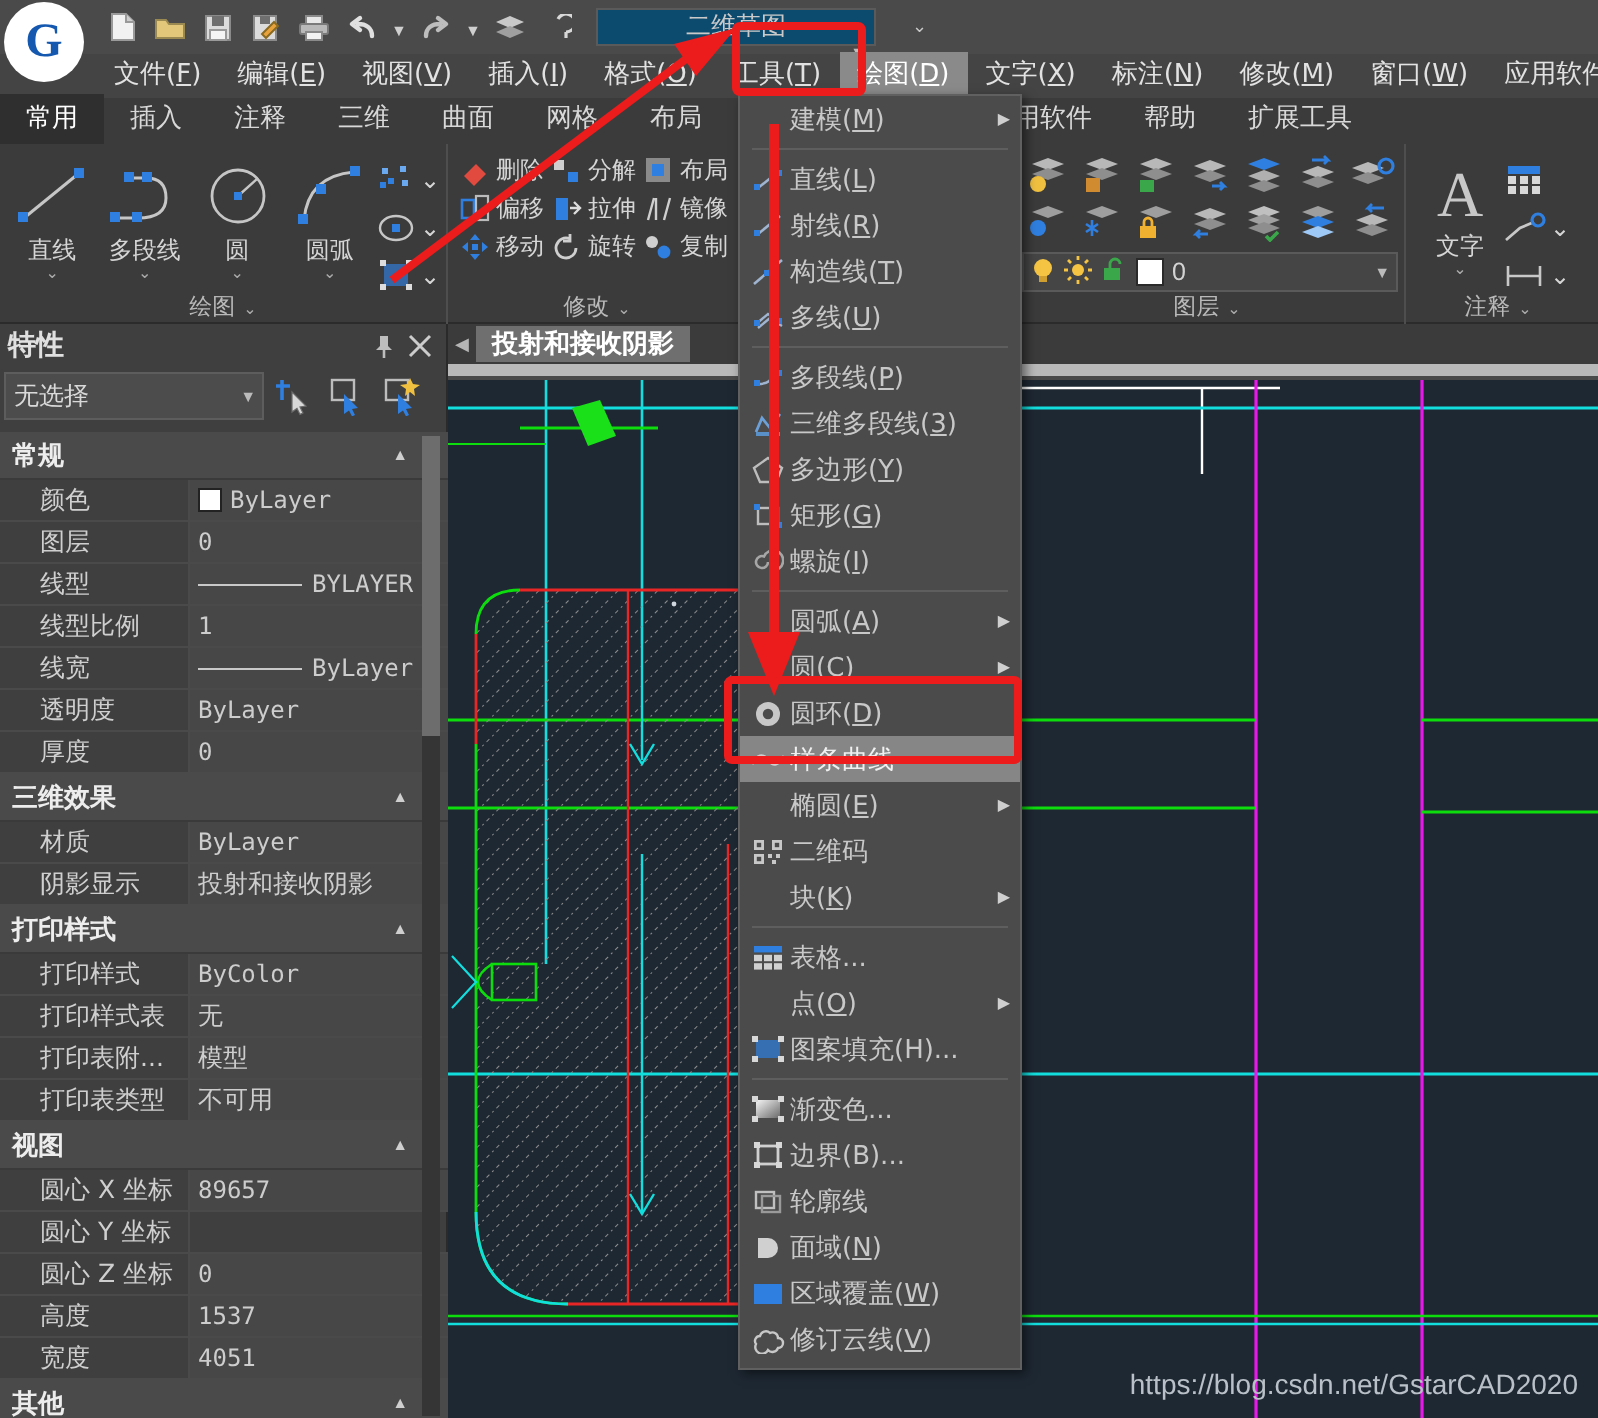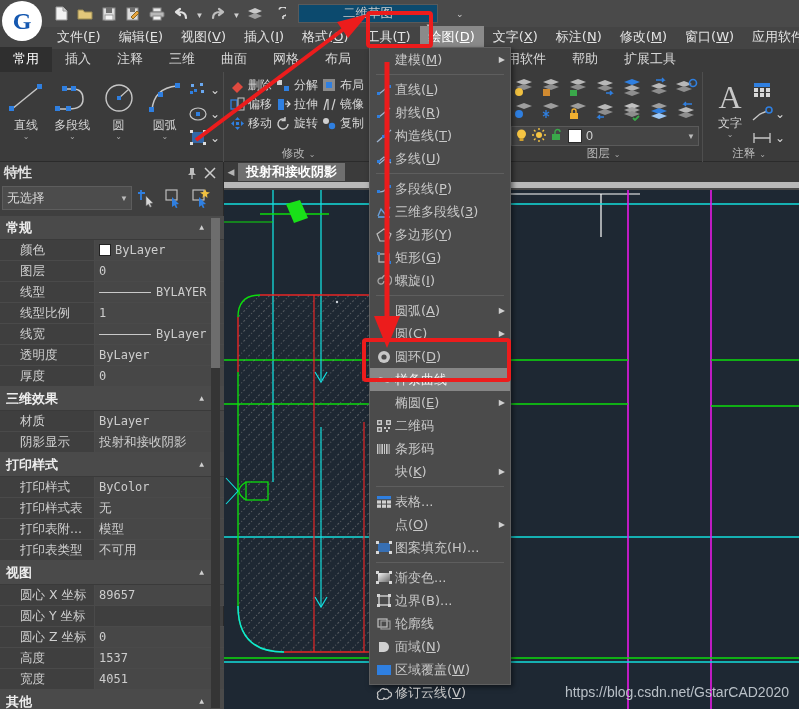--- a/index.html
+++ b/index.html
@@ -91,21 +91,21 @@
     width:130px; height:24px; background:#4c4c4c; border:1px solid #5d5d5d;
     display:flex; align-items:center; padding-left:4px; color:#d9d9d9; font-size:12.5px;
   }
   #selbox .cv{margin-left:auto;margin-right:3px;font-size:8px;color:#bbb;}
   .selicon{width:24px;height:24px;display:flex;align-items:center;justify-content:center;}
   #proplist{ position:absolute; top:54px; left:0; width:224px; height:493px; overflow:hidden;}
   .grp{
     height:24px; background:#4a4a4a; display:flex; align-items:center;
     padding-left:6px; color:#ededed; font-weight:bold; font-size:13px;
     border-bottom:1px solid #3a3a3a;
-    font-family:Liberation Mono, monospace;
+    font-family:Liberation Sans, sans-serif;
   }
   .grp .tri{ margin-left:auto; margin-right:20px; font-size:8px; color:#cfcfcf;}
   .prow{ height:21px; display:flex; border-bottom:1px solid #4a4a4a;}
   .pk{
     width:95px; padding-left:20px; display:flex; align-items:center;
     color:#cfcfcf; font-size:12.5px; border-right:1px solid #4a4a4a;
     background:#3f3f3f;
     font-family:"DejaVu Sans","Liberation Sans",sans-serif;
   }
   .pv{
@@ -333,20 +333,21 @@
               <rect x="4" y="3" width="12" height="11" fill="#2f7fe0" opacity=".65"></rect>
               <rect x="2" y="1" width="3" height="3" fill="#ddd"></rect>
               <rect x="15" y="1" width="3" height="3" fill="#ddd"></rect>
               <rect x="2" y="13" width="3" height="3" fill="#ddd"></rect>
               <rect x="15" y="13" width="3" height="3" fill="#ddd"></rect>
             </svg>
           <span class="cv">⌄</span>
         </div>
       </div>
     </div>
+    <div class="panel-title"><span>绘图</span><span class="cv">⌄</span></div>
   </div>
 
   <div class="panel" style="width:150px;padding-left:6px">
     <div style="display:flex;flex-direction:column;gap:2px;padding-top:3px">
       <div style="display:flex;gap:4px">
         <div class="smallbtn">
           <svg width="15" height="15" viewBox="0 0 15 15">
               <path d="M2 10l6-6 5 5-6 6z" fill="#e04a3f"></path>
             </svg>
           <span>删除</span>
@@ -945,35 +946,20 @@
             <rect x="10" y="11" width="2" height="2"></rect>
           </g>
           <g fill="#4b4b4b">
             <rect x="2.4" y="2.4" width="2.2" height="2.2"></rect>
             <rect x="11.4" y="2.4" width="2.2" height="2.2"></rect>
             <rect x="2.4" y="9.4" width="2.2" height="2.2"></rect>
           </g>
         </svg>
       </span>
       <span>二维码</span>
-    </div>
-    <div class="dd">
-      <span class="ic">
-        <svg width="16" height="14" viewBox="0 0 16 14">
-          <g fill="#c8c8c8">
-            <rect x="1" y="2" width="1.4" height="10"></rect>
-            <rect x="3.4" y="2" width="1" height="10"></rect>
-            <rect x="5.4" y="2" width="1.6" height="10"></rect>
-            <rect x="8" y="2" width="1" height="10"></rect>
-            <rect x="10" y="2" width="1.6" height="10"></rect>
-            <rect x="12.6" y="2" width="1" height="10"></rect>
-          </g>
-        </svg>
-      </span>
-      <span>条形码</span>
     </div>
     <div class="dd">
       <span class="ic"></span>
       <span>块(<u>K</u>)</span>
       <span class="sub">▶</span>
     </div>
     <div class="ddsep"></div>
     <div class="dd">
       <span class="ic">
         <svg width="16" height="14" viewBox="0 0 16 14">

